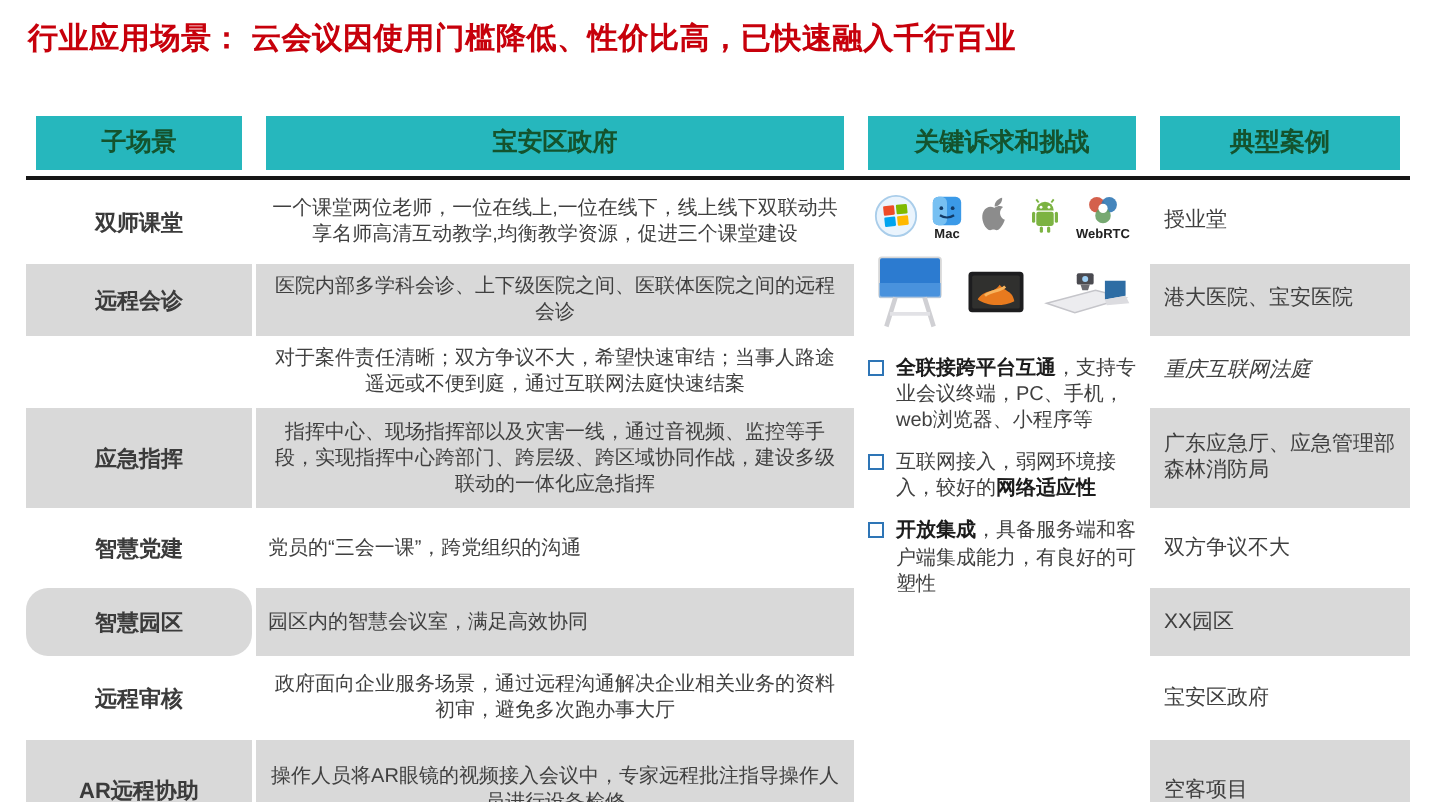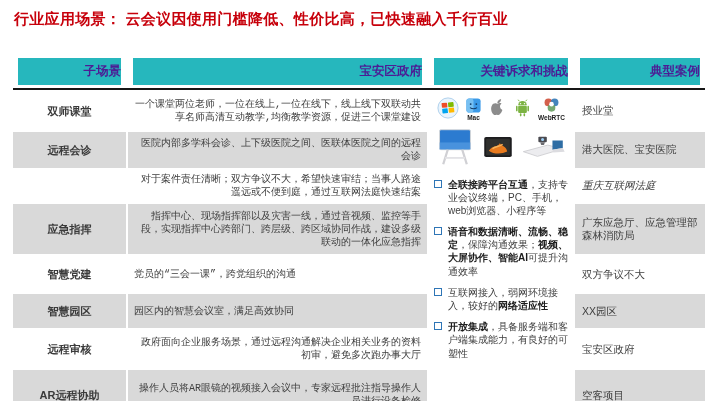--- a/index.html
+++ b/index.html
@@ -1,26 +1,26 @@
 <!DOCTYPE html>
 <html><head>
 <meta charset="utf-8">
 <style>
   html,body{margin:0;padding:0;background:#fff;}
   body{width:718px;height:401px;overflow:hidden;font-family:"Liberation Sans",sans-serif;}
   .slide{position:relative;width:718px;height:359px;background:#fff;}
   .title{position:absolute;left:14px;top:10px;font-size:15px;font-weight:bold;color:#C7000B;letter-spacing:.3px;white-space:nowrap;}
   .table-wrap{position:absolute;left:13px;top:58px;width:692px;}
   .header-row,.grid{display:grid;grid-template-columns:113px 299px 144px 130px;column-gap:2px;}
-  .header-cell{background:#26B7BD;color:#4c1d95;font-weight:bold;font-size:12.5px;text-align:right;padding:5px 0;margin:0 5px;}
+  .header-cell{background:#26B7BD;color:#14532d;font-weight:bold;font-size:12.5px;text-align:center;padding:5px 0;margin:0 5px;}
   .header-divider{height:2px;background:#161616;margin-top:3px;}
   .grid{row-gap:2px;margin-top:2px;border-bottom:1px solid #b9b9b9;padding-bottom:1px;}
   .cell{font-size:10px;color:#404040;display:flex;align-items:center;}
   .name-cell{justify-content:center;font-weight:bold;font-size:11px;color:#3b3b3b;text-align:center;padding:2px;}
-  .def-cell{padding:3px 6px;line-height:1.32;text-align:right;font-family:Liberation Mono, monospace;}
+  .def-cell{padding:3px 6px;line-height:1.32;text-align:center;}
   .case-cell{padding:3px 7px;font-size:10.5px;line-height:1.3;}
   .stripe{background:#D9D9D9;}
   .challenges-cell{display:block;background:#fff;padding:2px 3px;}
   .platform-icons{display:flex;justify-content:space-between;align-items:flex-start;padding:3px 5px 0 5px;}
   .picon{display:flex;flex-direction:column;align-items:center;}
   .icon-label{font-size:6.5px;font-weight:bold;color:#222;line-height:1;margin-top:1px;}
   .device-images{display:flex;justify-content:space-between;align-items:center;padding:4px 3px 0 3px;height:44px;}
   .bullets{list-style:none;margin:8px 0 0 0;padding:0 1px;}
   .bullets li{display:flex;margin-bottom:8px;line-height:1.32;font-size:10px;color:#404040;}
   .bullet-marker{flex:0 0 auto;width:6px;height:6px;border:1.5px solid #2E75B6;margin:2px 6px 0 1px;background:#fff;}
@@ -134,24 +134,20 @@
           </span>
         </div>
 
         <ul class="bullets" id="bullets">
             <li>
               <span class="bullet-marker"></span>
               <span class="bullet-text"><span class="b">全联接跨平台互通</span><span>，支持专业会议终端，PC、手机，web浏览器、小程序等</span></span>
             </li>
             <li>
               <span class="bullet-marker"></span>
-              <span class="bullet-text"><span class="b">语音和数据清晰、流畅、稳定</span><span>，保障沟通效果；</span><span class="b">视频、大屏协作、智能AI</span><span>可提升沟通效率</span></span>
-            </li>
-            <li>
-              <span class="bullet-marker"></span>
               <span class="bullet-text"><span>互联网接入，弱网环境接入，较好的</span><span class="b">网络适应性</span></span>
             </li>
             <li>
               <span class="bullet-marker"></span>
               <span class="bullet-text"><span class="b">开放集成</span><span>，具备服务端和客户端集成能力，有良好的可塑性</span></span>
             </li>
           </ul>
       </div>
 
     <div class="cell name-cell" style="grid-area: 1 / 1; min-height: 34px;">双师课堂</div>
@@ -161,21 +157,21 @@
         <div class="cell def-cell stripe" style="grid-area: 2 / 2;">医院内部多学科会诊、上下级医院之间、医联体医院之间的远程会诊</div>
         <div class="cell case-cell stripe" style="grid-area: 2 / 4; font-family: Liberation Serif, serif;">港大医院、宝安医院</div>
         <div class="cell def-cell" style="grid-area: 3 / 2;">对于案件责任清晰；双方争议不大，希望快速审结；当事人路途遥远或不便到庭，通过互联网法庭快速结案</div>
         <div class="cell case-cell" style="grid-area: 3 / 4; font-style: italic;">重庆互联网法庭</div>
         <div class="cell name-cell stripe" style="grid-area: 4 / 1; min-height: 46px;">应急指挥</div>
         <div class="cell def-cell stripe" style="grid-area: 4 / 2;">指挥中心、现场指挥部以及灾害一线，通过音视频、监控等手段，实现指挥中心跨部门、跨层级、跨区域协同作战，建设多级联动的一体化应急指挥</div>
         <div class="cell case-cell stripe" style="grid-area: 4 / 4;">广东应急厅、应急管理部森林消防局</div>
         <div class="cell name-cell" style="grid-area: 5 / 1; min-height: 32px;">智慧党建</div>
         <div class="cell def-cell" style="grid-area: 5 / 2;">党员的“三会一课”，跨党组织的沟通</div>
         <div class="cell case-cell" style="grid-area: 5 / 4;">双方争议不大</div>
-        <div class="cell name-cell stripe" style="grid-area: 6 / 1; min-height: 30px;">智慧园区</div>
+        <div class="cell name-cell stripe" style="grid-area: 6 / 1; min-height: 30px; border-radius: 11px;">智慧园区</div>
         <div class="cell def-cell stripe" style="grid-area: 6 / 2;">园区内的智慧会议室，满足高效协同</div>
         <div class="cell case-cell stripe" style="grid-area: 6 / 4;">XX园区</div>
         <div class="cell name-cell" style="grid-area: 7 / 1; min-height: 34px;">远程审核</div>
         <div class="cell def-cell" style="grid-area: 7 / 2;">政府面向企业服务场景，通过远程沟通解决企业相关业务的资料初审，避免多次跑办事大厅</div>
         <div class="cell case-cell" style="grid-area: 7 / 4;">宝安区政府</div>
         <div class="cell name-cell stripe" style="grid-area: 8 / 1; min-height: 46px;">AR远程协助</div>
         <div class="cell def-cell stripe" style="grid-area: 8 / 2;">操作人员将AR眼镜的视频接入会议中，专家远程批注指导操作人员进行设备检修</div>
         <div class="cell case-cell stripe" style="grid-area: 8 / 4;">空客项目</div>
       </div>
   </div>

